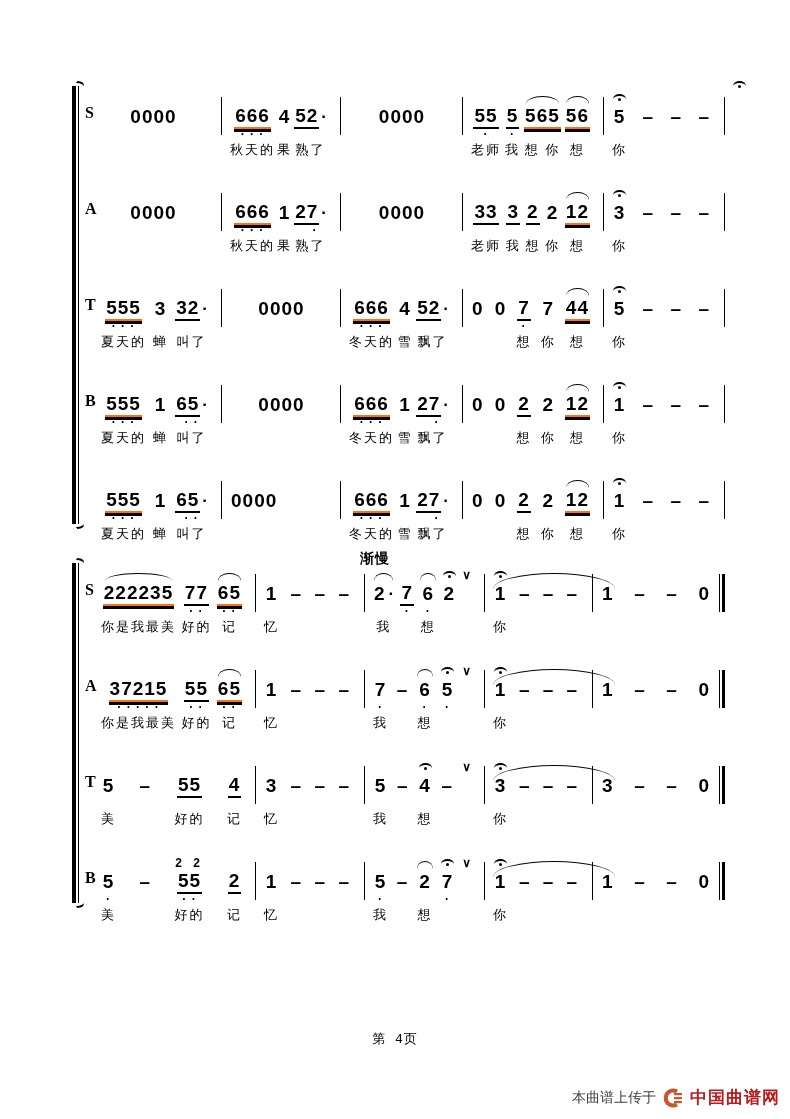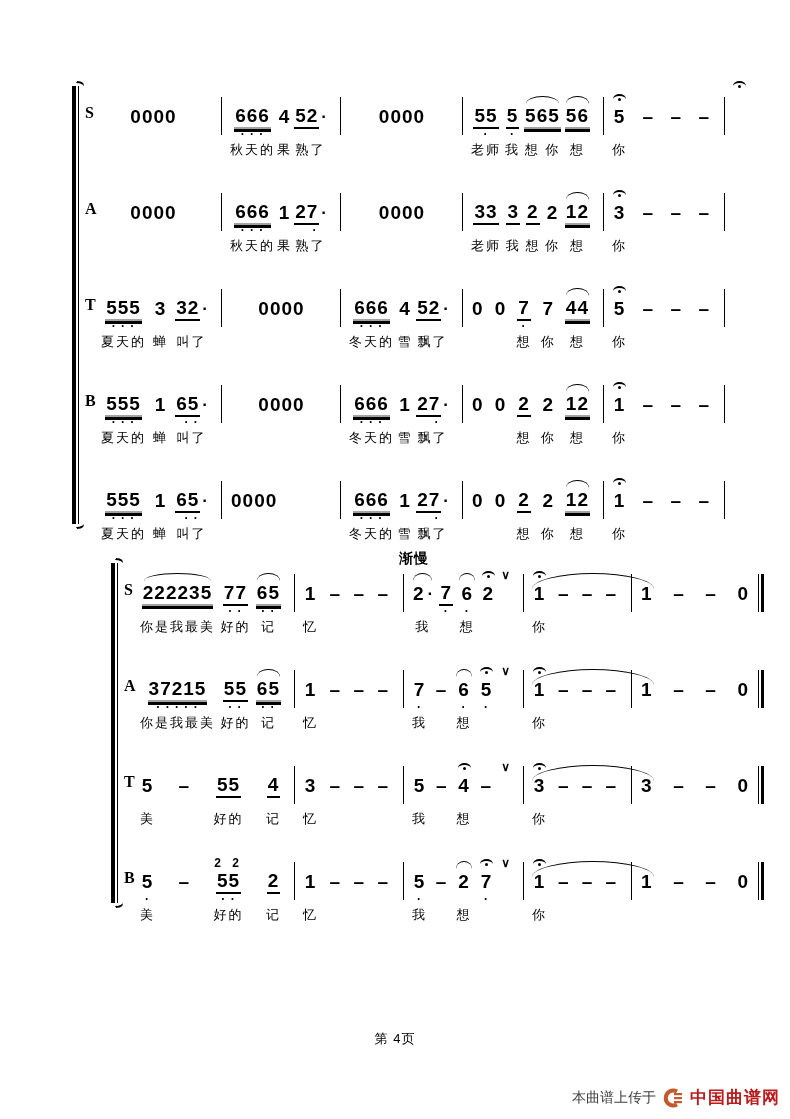--- a/index.html
+++ b/index.html
@@ -2,21 +2,21 @@
 <html><head>
 <meta charset="utf-8">
 <style>
   html,body{margin:0;padding:0;}
   body{
     width:790px;height:1119px;position:relative;background:#ffffff;color:#000;
     font-family:"Liberation Sans",sans-serif;overflow:hidden;
   }
   .system{position:absolute;left:72px;width:668px;}
   #sys1{top:90px;}
-  #sys2{top:567px;margin-left:39px;}
+  #sys2{top:567px;}
   .bracket{position:absolute;left:0;top:-4px;width:7px;box-sizing:border-box;
     border-left:4px solid #000;border-right:1px solid #000;}
   .bracket::before,.bracket::after{content:"";position:absolute;left:-1px;width:10px;height:4px;
     border-top:2px solid #000;border-radius:0 100% 0 0;}
   .bracket::before{top:-5px;transform:skewX(-35deg);}
   .bracket::after{bottom:-5px;transform:skewX(35deg) scaleY(-1);}
   .row{position:relative;height:70px;margin-bottom:26px;}
   .plabel{position:absolute;left:13px;top:14px;font-family:"Liberation Serif",serif;
     font-weight:bold;font-size:16px;}
   .mrow{margin-left:13px;display:flex;}
@@ -26,36 +26,36 @@
   .j-l{justify-content:flex-start;padding-left:8px;}
   .pl{padding-left:16px;}
   .barline{position:absolute;right:0;top:7px;width:1px;height:38px;background:#000;}
   .bl2a{right:5px;}
   .bl2b{right:0;width:3px;}
   .grp{display:flex;flex-direction:column;align-items:center;}
   .top{height:14px;display:flex;align-items:flex-end;justify-content:center;width:100%;gap:3px;}
   .digits{height:26px;display:flex;align-items:center;}
   .dg{font-weight:bold;font-size:19px;line-height:22px;letter-spacing:1px;padding:0 1px;}
   .u1{border-bottom:2px solid #000;}
-  .u2{border-bottom:2px solid #a3a3a3;box-shadow:0 3px 0 #000;}
+  .u2{border-bottom:2px solid #f97316;box-shadow:0 3px 0 #000;}
   .aug{font-weight:bold;font-size:17px;margin-left:2px;}
   .below{height:9px;font-size:12px;line-height:8px;font-weight:bold;white-space:pre;letter-spacing:1px;}
   .lyr{height:18px;margin-top:2px;font-size:13px;letter-spacing:2px;white-space:pre;}
   .slur{width:90%;min-width:16px;height:7px;border-top:1.5px solid #000;
     border-radius:100% 100% 0 0 / 200% 200% 0 0;}
   .fermata{width:13px;height:8px;border-top:2px solid #000;border-radius:100% 100% 0 0;position:relative;}
   .fermata::after{content:"";position:absolute;left:50%;top:2px;width:3px;height:3px;
     margin-left:-1.5px;background:#000;border-radius:50%;}
   .breath{font-size:12px;font-weight:bold;line-height:12px;}
   .divisi{font-size:12px;font-weight:bold;white-space:pre;letter-spacing:4px;line-height:12px;}
   .endfermata{position:absolute;right:-6px;top:-9px;}
   .longtie{position:absolute;left:421px;top:6px;width:122px;height:15px;
     border-top:1.5px solid #000;border-radius:100% 100% 0 0 / 200% 200% 0 0;}
   #tempo{position:absolute;top:-17px;left:288px;font-size:14px;font-weight:bold;letter-spacing:1px;}
-  #footer{position:absolute;top:1030px;left:0;width:100%;text-align:center;font-size:13px;letter-spacing:1px;}
+  #footer{position:absolute;top:1030px;left:0;width:100%;text-align:center;font-size:13px;letter-spacing:1px;font-family:Liberation Mono, monospace;}
   #wm{position:absolute;top:1086px;right:10px;display:flex;align-items:center;gap:7px;}
   #wm .pre{font-size:14px;font-weight:normal;color:#3d3d3d;}
   #wm .site{font-size:17px;font-weight:bold;color:#b91c1c;letter-spacing:1px;
     font-family:"Liberation Serif",serif;}
 </style>
 </head>
 <body>
 
 <div class="system" id="sys1">
     <div class="bracket" style="height: 438px;"></div>

